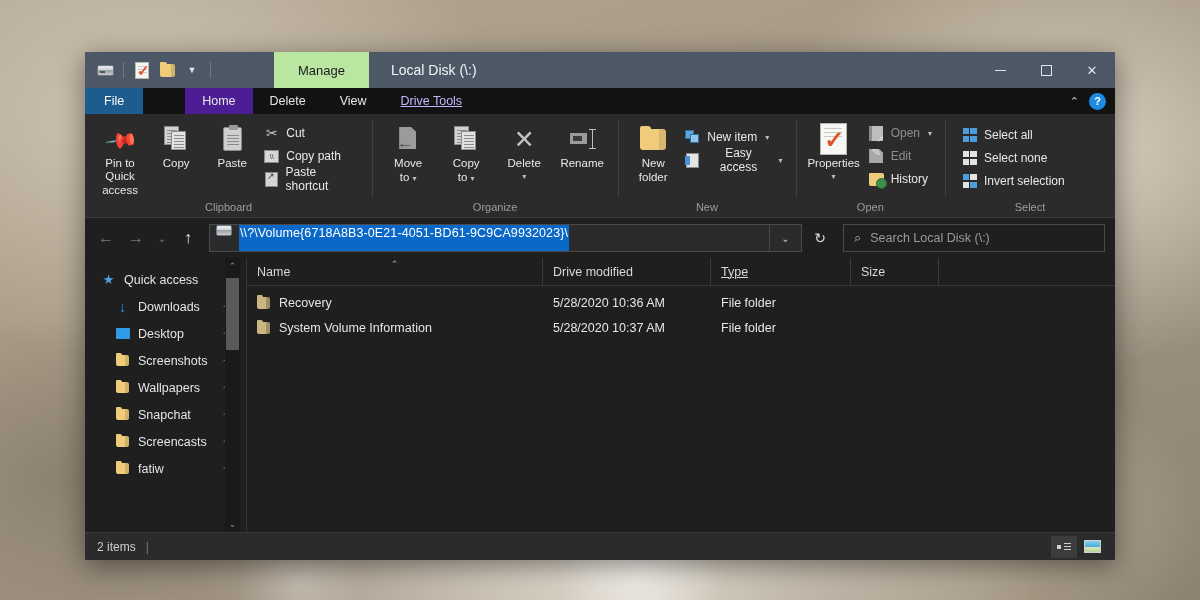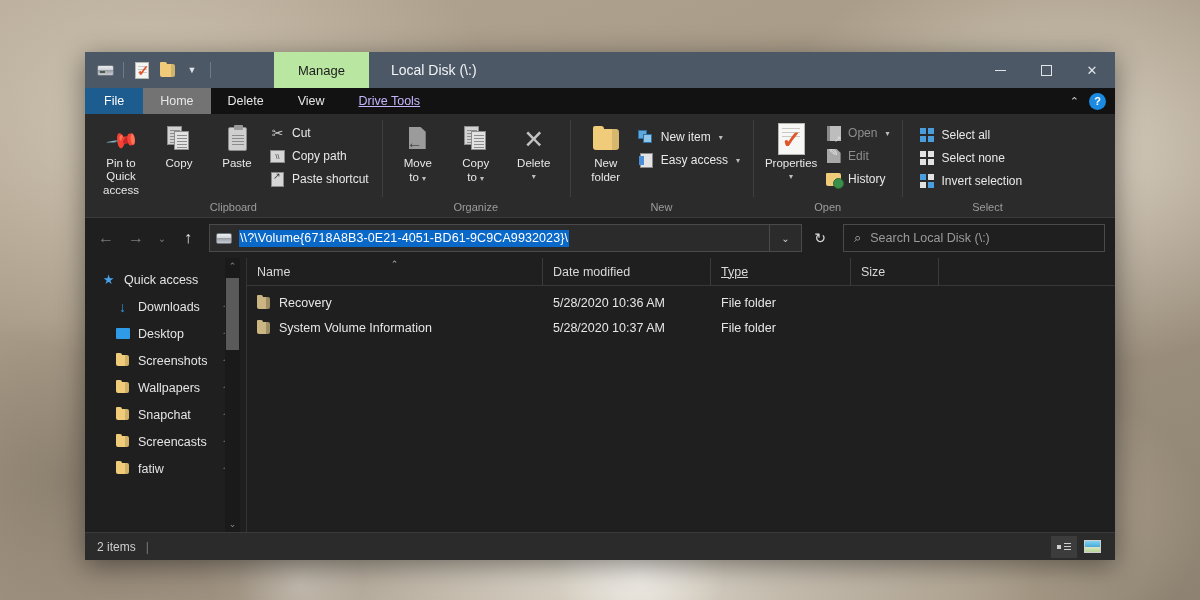--- a/index.html
+++ b/index.html
@@ -117,21 +117,21 @@
   
   .tabstrip {
     height: 26px; background: #121212; display: flex; align-items: stretch;
     flex: 0 0 auto; position: relative;
   }
   .tab {
     font-size: 12.5px; color: #e6e6e6;
     display: flex; align-items: center; padding: 0 17px;
   }
   .tab.file { background: #1d5c8f; color: #fff; padding: 0 19px; }
-  .tab.active { background: #737373; }
+  .tab.active { background: #4c1d95; margin-left: 42px; }
   .tab.sub { color: #c4b5fd; text-decoration: underline; }
   .tabstrip .right {
     margin-left: auto; display: flex; align-items: center; gap: 10px; padding-right: 9px;
   }
   .chev-up { color:#cfcfcf; font-size:11px; }
   .help-btn {
     width: 17px; height: 17px; border-radius: 50%;
     background: #1b8ae0; color: #fff; font-size: 11px; font-weight: bold;
     display: flex; align-items: center; justify-content: center;
   }
@@ -263,21 +263,21 @@
     gap: 0; padding: 0 10px 0 6px; flex: 0 0 auto;
   }
   .nav-btn {
     width: 30px; height: 30px; display: flex; align-items: center; justify-content: center;
     color: #7a7a7a; font-size: 16px;
   }
   .nav-btn.enabled { color: #e8e8e8; }
   .nav-btn.small { width: 22px; font-size: 10px; }
   .addr-field {
     flex: 1 1 auto; height: 28px; background: #2b2b2b; border: 1px solid #4a4a4a;
-    display: flex; align-items: center; gap: 7px; padding: 0 6px; margin-left: 6px;
+    display: flex; gap: 7px; padding: 0 6px; margin-left: 6px;
     overflow: hidden;
   }
   .addr-icon {
     width: 16px; height: 11px; border-radius: 2px; flex: 0 0 auto;
     background: linear-gradient(#eceef0 0%, #d2d5d9 45%, #9aa0a7 50%, #c9ccd1 100%);
     border: 1px solid #6f7680;
   }
   .addr-text {
     font-size: 12.5px; color: #ffffff; background: #0a68c8; padding: 1px 1px 2px;
     white-space: nowrap; letter-spacing: .1px;
@@ -510,20 +510,29 @@
             <span class="caret">▾</span>
           </span>
         </div>
         <div class="big-btn">
           <span class="ico">
               <span class="i-delete">✕</span>
             </span>
           <span class="lbl">Delete</span>
           <span class="caret">▾</span>
         </div>
+        <div class="big-btn">
+          <span class="ico">
+            <span class="i-rename">
+                <i class="box"></i>
+                <i class="cur"></i>
+              </span>
+          </span>
+          <span class="lbl">Rename</span>
+        </div>
       </div>
       <div class="rgroup-name">Organize</div>
     </div>
 
     <div class="rgroup">
       <div class="rgroup-body">
         <div class="big-btn">
           <span class="ico">
               <span class="i-newfolder"></span>
             </span>
@@ -726,21 +735,21 @@
       <div class="side-divider"></div>
     </div>
 
     <div class="filelist">
       <div class="col-header">
         <div class="col name">
           <span class="sort-arrow">⌃</span>
           <span>Name</span>
         </div>
         <div class="col date">
-          <span>Date modified</span>
+          <span>Drive modified</span>
         </div>
         <div class="col type">
           <span>Type</span>
         </div>
         <div class="col size">
           <span>Size</span>
         </div>
         <div class="col rest"></div>
       </div>
 

